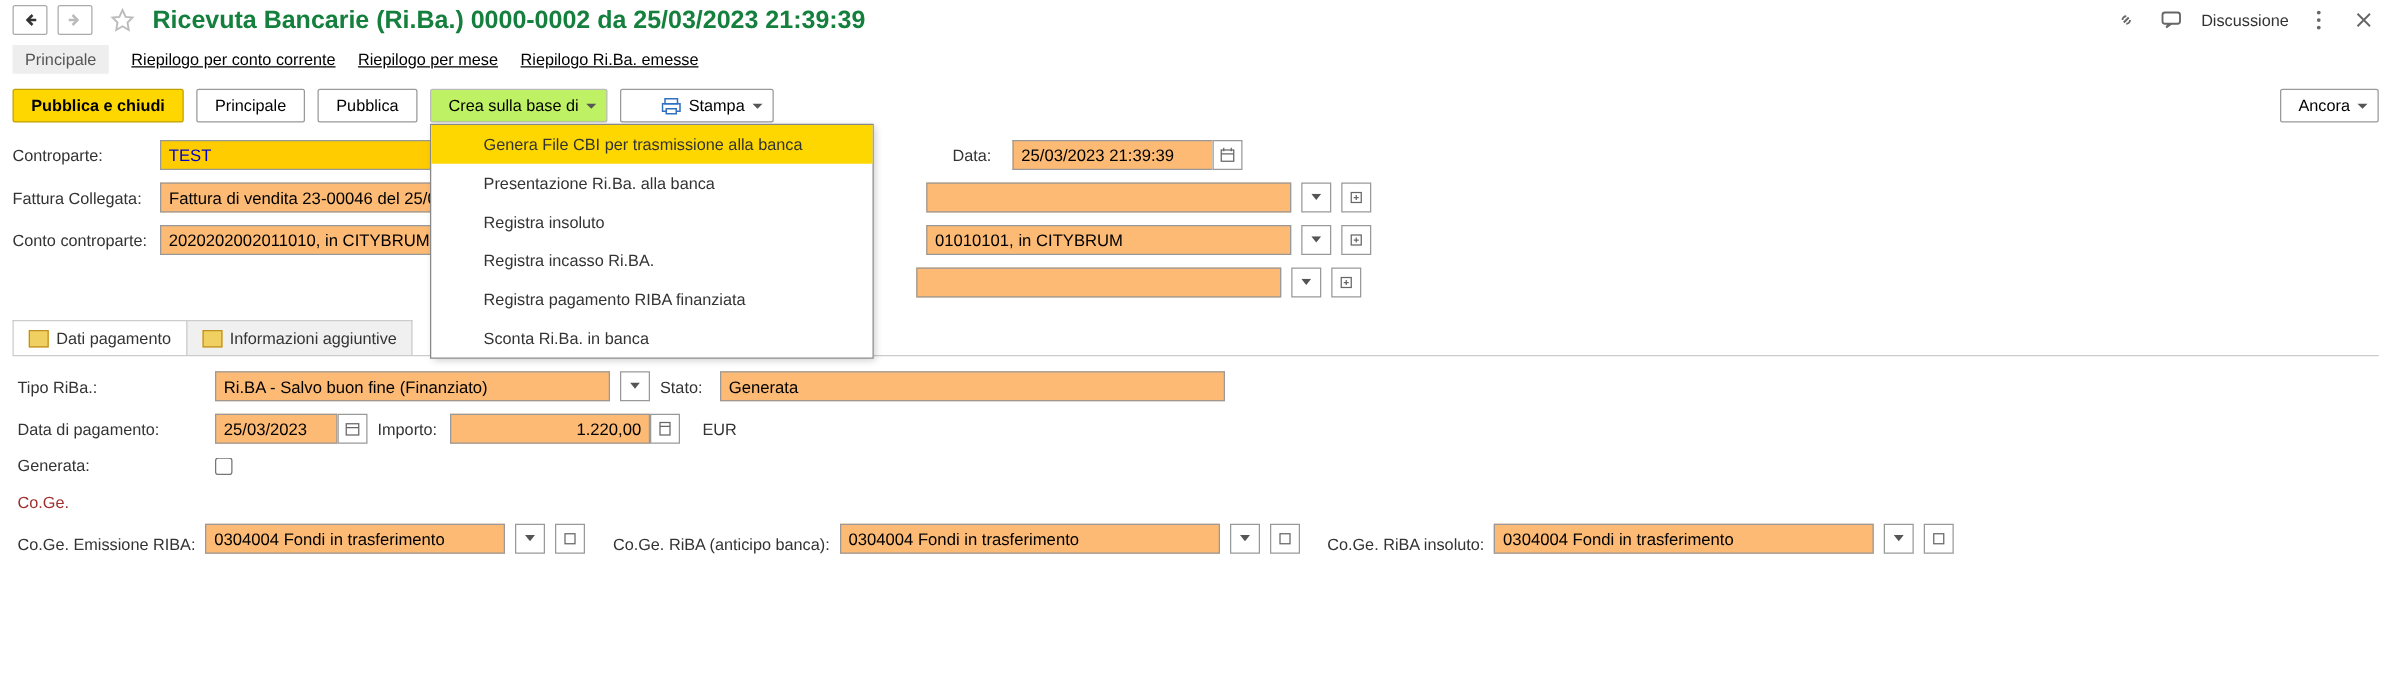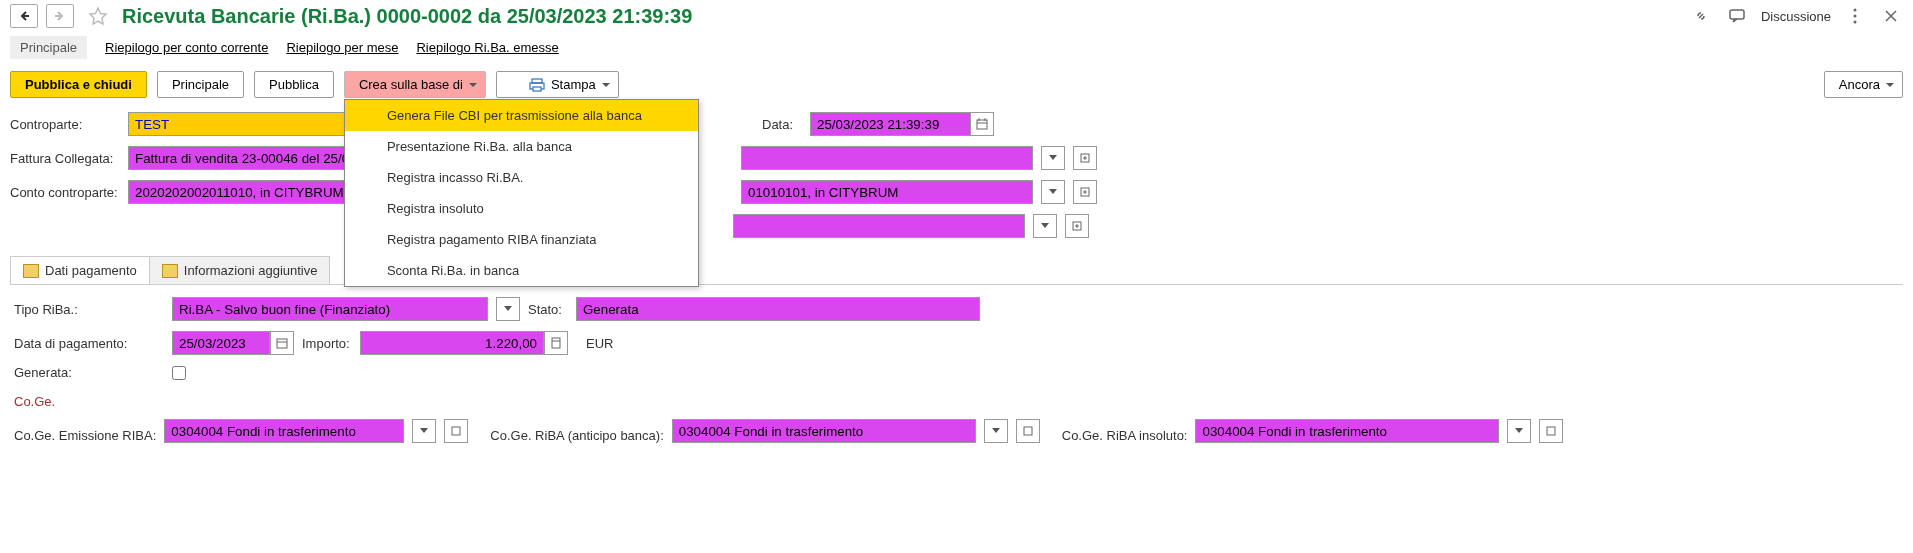--- a/index.html
+++ b/index.html
@@ -12,50 +12,50 @@
     .header-right { display: flex; align-items: center; gap: 12px; }
     .icon-btn { width: 24px; height: 24px; display: flex; align-items: center; justify-content: center; cursor: pointer; }
     
     .tabs-nav { display: flex; gap: 18px; margin-bottom: 12px; padding-left: 0; }
     .tab-link { color: #000000; text-decoration: underline; cursor: pointer; padding: 4px 0; }
     .tab-link.active { color: #555; text-decoration: none; background: #eee; padding: 4px 10px; }
     
     .toolbar { display: flex; gap: 10px; align-items: center; margin-bottom: 14px; }
     .btn { border: 1px solid #999; background: #fff; padding: 5px 14px; cursor: pointer; border-radius: 2px; font-size: 13px; }
     .btn-yellow { background: #ffd700; border-color: #c0a000; font-weight: bold; }
-    .btn-grey { background: #fca5a5; border-color: #bbb; }
+    .btn-grey { background: #bef264; border-color: #bbb; }
     .btn-dropdown { padding-right: 22px; position: relative; }
     .btn-dropdown::after { content: ""; position: absolute; right: 8px; top: 50%; width: 0; height: 0; border-left: 4px solid transparent; border-right: 4px solid transparent; border-top: 4px solid #555; transform: translateY(-50%); }
     .btn-print { display: inline-flex; align-items: center; gap: 6px; padding-left: 32px; }
     .toolbar-spacer { flex: 1; }
     
     .form-area { display: flex; flex-direction: column; gap: 10px; margin-bottom: 18px; }
     .form-row { display: flex; align-items: center; gap: 8px; }
     .label { min-width: 110px; color: #333; }
-    .input { border: 1px solid #999; padding: 3px 6px; height: 24px; background: #d946ef; }
+    .input { border: 1px solid #999; padding: 3px 6px; height: 24px; background: #fdba74; }
     .input-selected { background: #ffcc00; color: #0000cc; }
     .input-dd { width: 498px; }
     .ddbtn, .openbtn { width: 24px; height: 24px; border: 1px solid #999; background: #fff; display: flex; align-items: center; justify-content: center; cursor: pointer; }
     .dategrp { display: inline-flex; }
     .date-input { width: 160px; border-right: none; }
     .datebtn { border: 1px solid #999; background: #fff; width: 24px; height: 24px; display: flex; align-items: center; justify-content: center; cursor: pointer; }
     
     .dropdown-menu { position: absolute; background: #fff; border: 1px solid #888; box-shadow: 2px 2px 6px rgba(0,0,0,0.2); min-width: 355px; z-index: 100; }
     .dropdown-item { padding: 8px 42px; cursor: pointer; }
     .dropdown-item.highlighted { background: #ffd700; }
     
     .subtabs { display: flex; border-bottom: 1px solid #ccc; margin-bottom: 12px; }
     .subtab { padding: 6px 12px; border: 1px solid #ccc; border-bottom: none; background: #f0f0f0; cursor: pointer; display: flex; align-items: center; gap: 6px; margin-right: -1px; }
     .subtab.active { background: #fff; }
     .subtab-icon { width: 16px; height: 14px; background: #f0d060; border: 1px solid #c09020; position: relative; }
     
     .detail-area { display: flex; flex-direction: column; gap: 10px; padding-left: 4px; }
     .detail-row { display: flex; align-items: center; gap: 8px; }
     .detail-label { min-width: 150px; }
-    .num-input { width: 184px; text-align: right; }
+    .num-input { width: 160px; text-align: right; }
     .small-date { width: 98px; }
     .section-header { color: #a03030; margin-top: 4px; }
     .checkbox { width: 14px; height: 14px; }
     
     .coge-row { display: flex; align-items: flex-end; gap: 8px; flex-wrap: nowrap; }
     .coge-label { white-space: nowrap; }
     .coge-input { width: 240px; }
     .coge-input-wide { width: 304px; }
     
     svg { display: block; }
@@ -119,22 +119,22 @@
 
 <div class="toolbar">
   <button class="btn btn-yellow">Pubblica e chiudi</button>
   <button class="btn">Principale</button>
   <button class="btn">Pubblica</button>
   <div style="position:relative;">
     <button class="btn btn-grey btn-dropdown">Crea sulla base di</button>
     <div class="dropdown-menu" style="left:0; top:28px;">
       <div class="dropdown-item highlighted">Genera File CBI per trasmissione alla banca</div>
       <div class="dropdown-item">Presentazione Ri.Ba. alla banca</div>
+      <div class="dropdown-item">Registra insoluto</div>
       <div class="dropdown-item">Registra incasso Ri.BA.</div>
-      <div class="dropdown-item">Registra insoluto</div>
       <div class="dropdown-item">Registra pagamento RIBA finanziata</div>
       <div class="dropdown-item">Sconta Ri.Ba. in banca</div>
     </div>
   </div>
   <button class="btn btn-dropdown btn-print">
     <svg width="16" height="14" viewBox="0 0 16 14">
         <rect x="3" y="1" width="10" height="4" fill="none" stroke="#3070c0" stroke-width="1.2"></rect>
         <rect x="1" y="5" width="14" height="6" fill="none" stroke="#3070c0" stroke-width="1.2"></rect>
         <rect x="4" y="9" width="8" height="4" fill="#fff" stroke="#3070c0" stroke-width="1.2"></rect>
       </svg>

